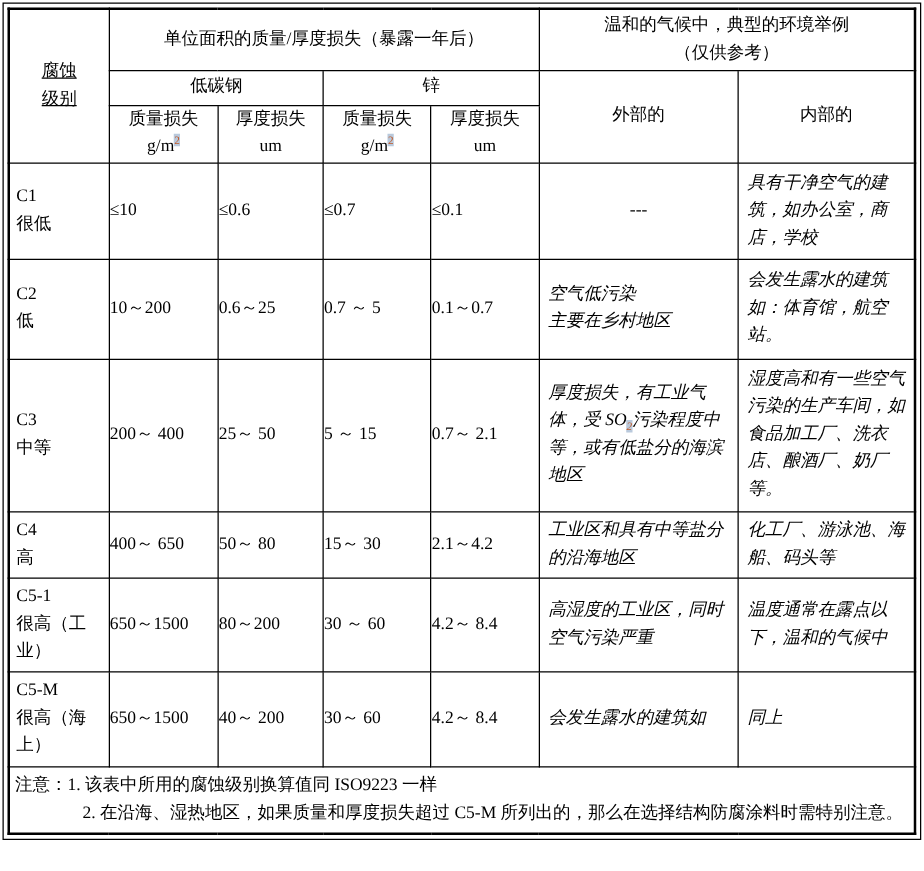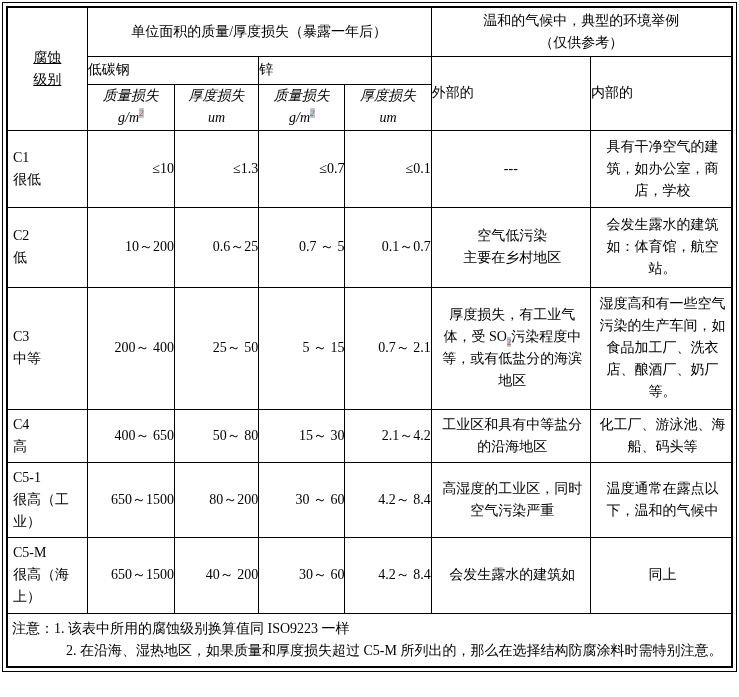--- a/index.html
+++ b/index.html
@@ -26,26 +26,26 @@
   table.corr th, table.corr td {
     border: 1px solid #000;
     font-weight: normal;
     vertical-align: middle;
     line-height: 22px;
     overflow: hidden;
   }
   
   th.h-group { text-align: center; white-space: pre-line; }
   th.h-cat   { text-align: center; white-space: pre-line; line-height: 24px; text-decoration: underline; }
-  th.h-sub   { text-align: left; }
-  th.h-unit  { text-align: center; line-height: 22px; font-style: italic; }
+  th.h-sub   { text-align: center; }
+  th.h-unit  { text-align: center; line-height: 22px; }
   
   td.cat   { text-align: left; padding-left: 5px; white-space: pre-line; line-height: 23px; }
-  td.num   { text-align: right; }
-  td.txt   { text-align: center; padding: 2px 4px 2px 7px; line-height: 22px; }
+  td.num   { text-align: left; }
+  td.txt   { text-align: left; padding: 2px 4px 2px 7px; line-height: 22px; font-style: italic; }
   td.dash  { text-align: center; }
   
   .fld {
     font-size: 9px;
     background: #b9c9dc;
     color: #c05a2a;
     line-height: 9px;
   }
   sup.fld { vertical-align: super; }
   sub.fld { vertical-align: sub; }
@@ -99,21 +99,21 @@
       <th class="h-unit">
         <span>厚度损失</span><br>
         <span>um</span>
       </th>
     </tr>
 
     <tr style="height:77px">
       <td class="cat">C1
 很低</td>
       <td class="num">≤10</td>
-      <td class="num">≤1.3</td>
+      <td class="num">≤0.6</td>
       <td class="num">≤0.7</td>
       <td class="num">≤0.1</td>
       <td class="dash">---</td>
       <td class="txt">具有干净空气的建筑，如办公室，商店，学校</td>
     </tr>
 
     <tr style="height:80px">
       <td class="cat">C2
 低</td>
       <td class="num">10～200</td>

